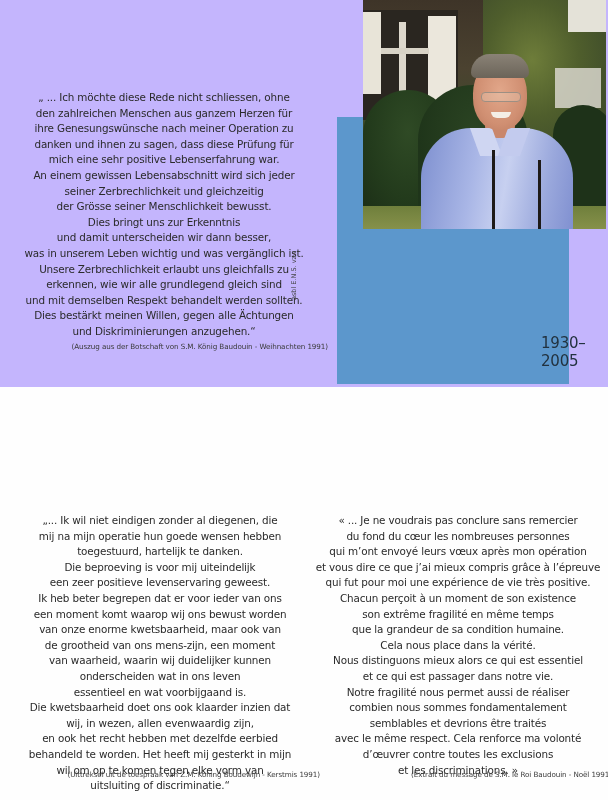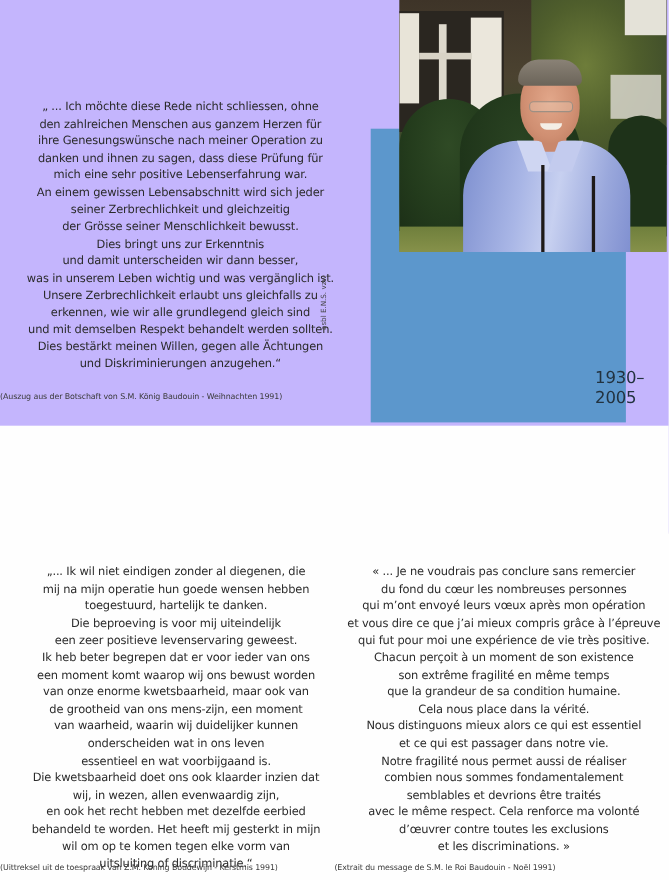--- a/index.html
+++ b/index.html
@@ -17,26 +17,25 @@
       letter-spacing: -0.15px;
       color: #2a2a2a;
       white-space: pre-line;
     }
     .q-de { left: 0; top: 90px; width: 328px; }
     .q-nl { left: 0; top: 513px; width: 320px; }
     .q-fr { left: 304px; top: 513px; width: 308px; }
 
     .source {
       position: absolute;
-      text-align: left;
+      text-align: right;
       font-size: 7.2px;
       line-height: 10px;
       color: #3a3a3a;
       letter-spacing: -0.1px;
-      margin-top: 14px;
     }
     .s-de { left: 0; top: 342px; width: 328px; }
     .s-nl { left: 0; top: 770px; width: 320px; }
     .s-fr { left: 304px; top: 770px; width: 308px; }
 
     .publisher {
       position: absolute;
       left: 284px; top: 258px;
       width: 60px; height: 12px;
       font-size: 6.5px;

